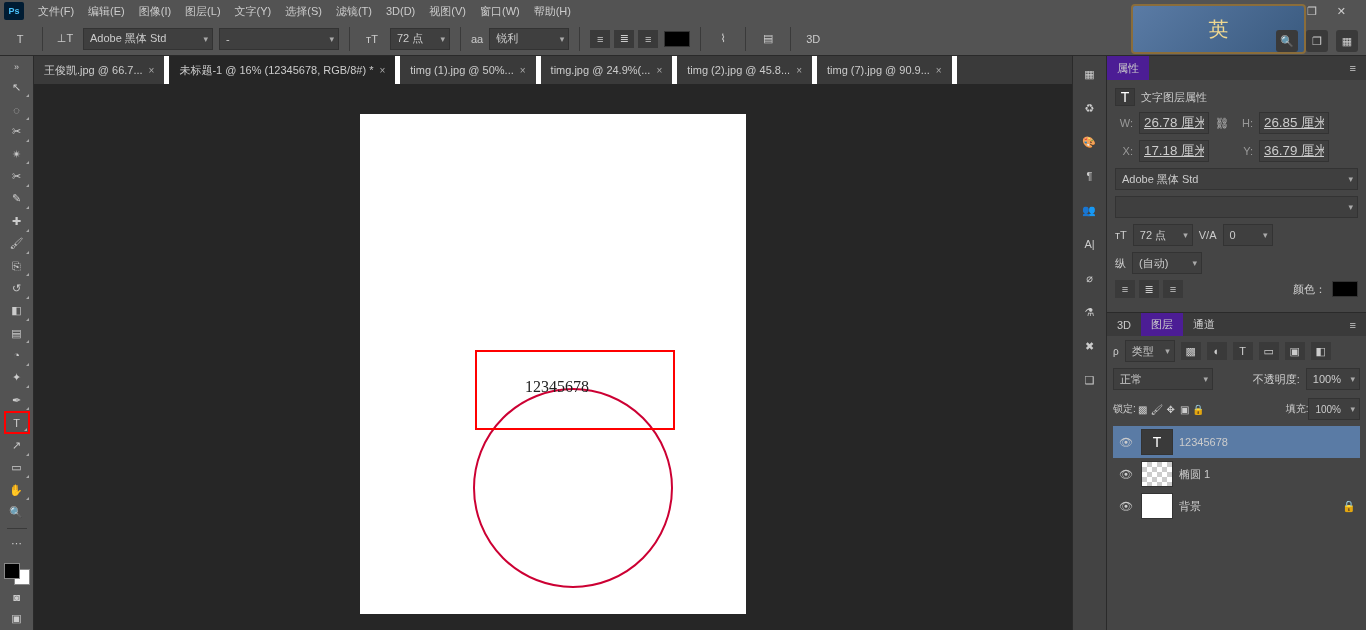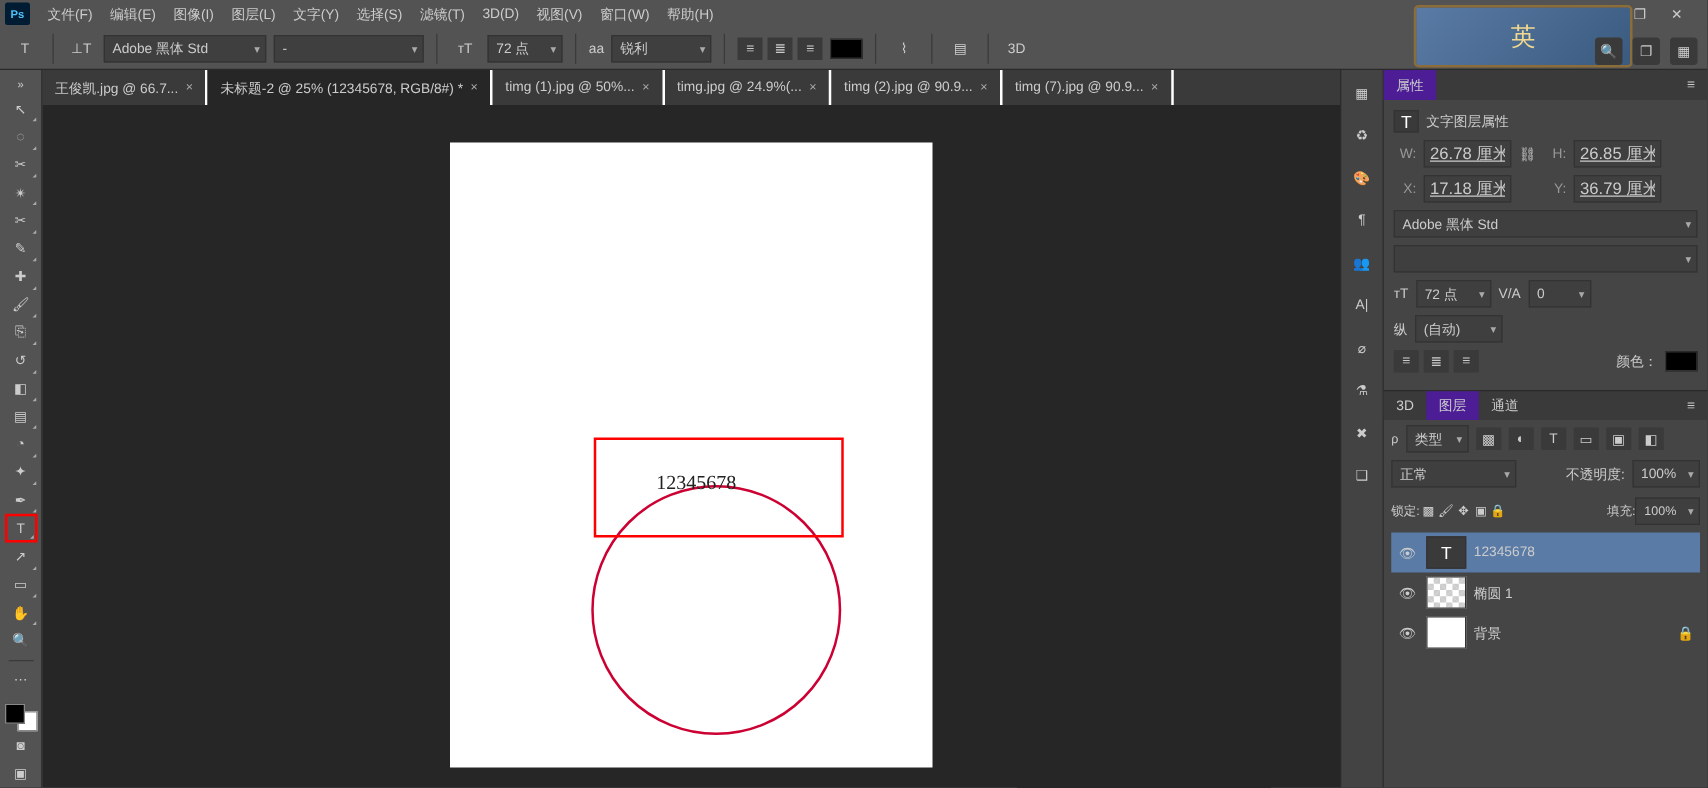--- a/index.html
+++ b/index.html
@@ -20,21 +20,21 @@
 .main-area { display: flex; height: 574px; }
 .toolbar-left { width: 34px; background: #535353; display: flex; flex-direction: column; align-items: center; padding-top: 6px; border-right: 1px solid #2a2a2a; }
 .tool { width: 26px; height: 26px; display: flex; align-items: center; justify-content: center; margin-bottom: 0px; cursor: pointer; position: relative; }
 .tool.active { border: 2px solid red; }
 .tool .tri { position: absolute; right: 1px; bottom: 1px; width: 0; height: 0; border-left: 3px solid transparent; border-bottom: 3px solid #aaa; }
 .colorsw { margin-top: 8px; width: 26px; height: 26px; position: relative; }
 .colorsw .fg { position:absolute; width:16px; height:16px; background:#000; border:1px solid #888; left:0; top:0;}
 .colorsw .bg { position:absolute; width:16px; height:16px; background:#fff; border:1px solid #888; right:0; bottom:0;}
 .doc-wrap { flex: 1; background: #262626; display: flex; flex-direction: column; }
 .tabs { background: #3a3a3a; height: 28px; display: flex; align-items: stretch; }
-.tab { padding: 0 10px; display: flex; align-items: center; border-right: 2px solid #ffffff; cursor: pointer; gap: 6px; }
+.tab { padding: 0 10px; display: flex; align-items: center; border-right: 5px solid #ffffff; cursor: pointer; gap: 6px; }
 .tab.active { background: #262626; }
 .tab .close { font-size: 10px; color: #aaa; cursor: pointer; }
 .canvas { flex: 1; display: flex; align-items: flex-start; justify-content: center; padding-top: 30px; position: relative; }
 .page { width: 386px; height: 500px; background: #fff; position: relative; }
 .circle { position: absolute; left: 113px; top: 274px; width: 200px; height: 200px; border: 2px solid #c03; border-radius: 50%; }
 .redbox { position: absolute; left: 115px; top: 236px; width: 200px; height: 80px; border: 2px solid red; }
 .arctext { position: absolute; left: 165px; top: 264px; font-size: 16px; color: #222; font-family: serif; }
 .vert-panel { width: 34px; background: #434343; border-left: 1px solid #2a2a2a; display: flex; flex-direction: column; align-items: center; padding-top: 6px; gap: 10px; }
 .vpitem { width: 24px; height: 24px; display: flex; align-items: center; justify-content: center; cursor: pointer; }
 .right-panels { width: 260px; background: #454545; display: flex; flex-direction: column; border-left: 1px solid #2a2a2a; }
@@ -219,33 +219,33 @@
     <div class="tool">▣</div>
   </div>
 
   <div class="doc-wrap">
     <div class="tabs">
       <div class="tab">
           <span>王俊凯.jpg @ 66.7...</span>
           <span class="close">×</span>
         </div>
       <div class="tab active">
-          <span>未标题-2 @ 25% (12345678, RGB/8#) *</span>
+          <span>未标题-1 @ 16% (12345678, RGB/8#) *</span>
           <span class="close">×</span>
         </div>
       <div class="tab">
           <span>timg (1).jpg @ 50%...</span>
           <span class="close">×</span>
         </div>
       <div class="tab">
           <span>timg.jpg @ 24.9%(...</span>
           <span class="close">×</span>
         </div>
       <div class="tab">
-          <span>timg (2).jpg @ 90.9...</span>
+          <span>timg (2).jpg @ 45.8...</span>
           <span class="close">×</span>
         </div>
       <div class="tab">
           <span>timg (7).jpg @ 90.9...</span>
           <span class="close">×</span>
         </div>
     </div>
     <div class="canvas">
       <div class="page">
         <div class="circle"></div>

